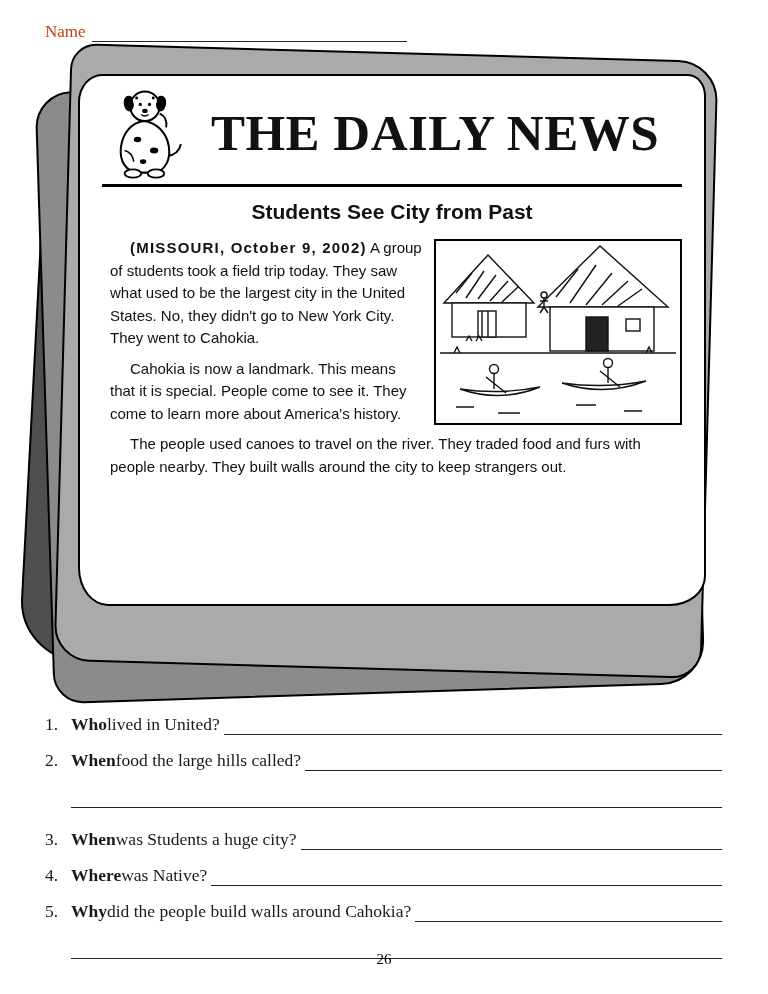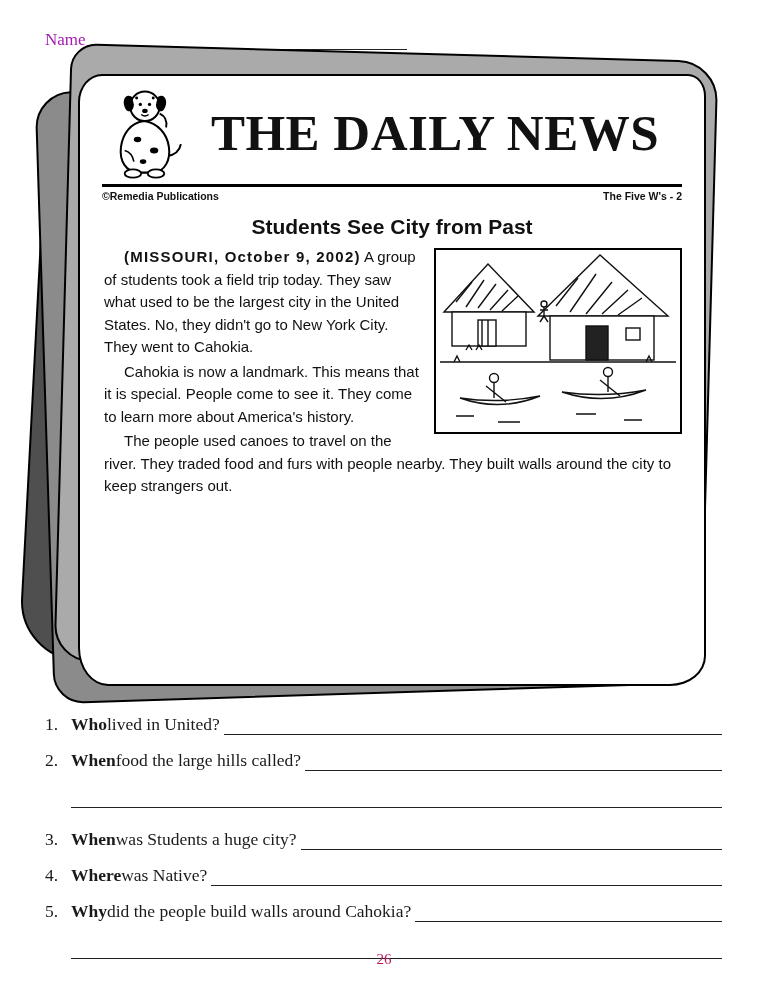--- a/index.html
+++ b/index.html
@@ -1,65 +1,65 @@
 <!DOCTYPE html>
 <html><head>
 <meta charset="utf-8">
 <style>
   html,body{margin:0;padding:0;background:#fff;}
   .sheet{position:relative;width:768px;height:994px;background:#fff;overflow:hidden;
          font-family:"Liberation Serif", serif;color:#111;}
 
   
   .name-row{position:absolute;top:22px;left:45px;width:362px;display:flex;align-items:flex-end;}
-  .name-label{font-size:17px;color:#a21caf;margin-top:8px;}
+  .name-label{font-size:17px;color:#c2410c;}
   .name-line{flex:1;border-bottom:1.5px solid #222;height:1.1em;margin-left:6px;}
 
   
   .paper-stack{position:absolute;left:34px;top:52px;width:692px;height:648px;}
   .layer{position:absolute;border:2.5px solid #000;box-sizing:border-box;}
   .layer-dark{left:-2px;top:70px;width:132px;height:540px;background:#4f4f4f;
               border-radius:50px 20px 30px 60px;transform:rotate(3deg);z-index:1;}
   .layer-mid{left:10px;top:30px;width:652px;height:612px;background:#8b8b8b;
              border-radius:36px 26px 44px 30px;transform:rotate(-1.8deg);z-index:2;}
   .layer-light{left:28px;top:0;width:648px;height:618px;background:#aaaaaa;
                border-radius:26px 40px 30px 36px;transform:rotate(1.6deg);z-index:3;}
-  .news-page{position:absolute;left:44px;top:22px;width:628px;height:612px;background:#fff;
+  .news-page{position:absolute;left:44px;top:22px;width:628px;height:532px;background:#fff;
              border:2.6px solid #000;border-radius:24px 18px 36px 30px / 28px 22px 30px 38px;
              box-sizing:border-box;padding:10px 22px 12px 22px;z-index:4;}
 
   
   .masthead-row{display:flex;align-items:center;gap:4px;}
   .dog-box{flex:none;width:86px;}
   .masthead-title{flex:1;text-align:center;font-family:"Liberation Serif",serif;font-weight:bold;
                   font-size:51px;letter-spacing:0.5px;line-height:1;padding-right:4px;}
   .masthead-rule{border:none;border-top:3.5px solid #000;margin:4px 0 0 0;}
   .credits-row{display:flex;justify-content:space-between;font-family:"Liberation Sans",sans-serif;
                font-weight:bold;font-size:10.5px;margin-top:3px;color:#111;}
 
   
   .headline{text-align:center;font-family:"Liberation Sans",sans-serif;font-weight:bold;
-            font-size:21px;margin:13px 0 7px 0;}
+            font-size:21px;margin:13px 0 13px 0;}
   .article{font-family:"Liberation Sans",sans-serif;font-size:15px;line-height:1.5;color:#111;}
   .photo-box{float:right;width:248px;height:186px;border:2px solid #000;box-sizing:border-box;
              margin:2px 0 8px 12px;background:#fff;}
-  .article p{margin:2px;text-indent:20px;}
+  .article p{margin:8px;text-indent:20px;}
   .dateline{font-weight:bold;letter-spacing:1.2px;}
 
   
   .questions{position:absolute;left:45px;right:46px;top:714px;}
   .q-row{display:flex;align-items:flex-end;margin-bottom:15px;font-size:17.5px;color:#1a1a1a;}
   .q-num{width:26px;flex:none;}
   .q-kw{font-weight:bold;}
   .q-line{flex:1;border-bottom:1.5px solid #222;height:1.05em;margin-left:4px;}
   .q-extra{border-bottom:1.5px solid #222;height:1.3em;margin:0 0 16px 26px;}
   .gap-sm{height:5px;}
 
   .page-number{position:absolute;bottom:26px;left:0;width:100%;text-align:center;
-               font-size:15px;color:#be185d;}
+               font-size:15px;color:#000000;}
 
   svg{display:block;}
 </style>
 </head>
 <body>
 
 <div class="sheet">
 
   <div class="name-row">
     <span class="name-label">Name</span>
@@ -94,24 +94,20 @@
             <path d="M42 31 q4 3 8 0" fill="none" stroke="#000" stroke-width="1.5"></path>
             <circle cx="37" cy="13" r="1.6" fill="#000"></circle>
             <circle cx="55" cy="13" r="1.6" fill="#000"></circle>
           </svg>
         </div>
         <div class="masthead-title">THE DAILY NEWS</div>
       </div>
 
       <hr class="masthead-rule">
 
-      <div class="credits-row">
-        <span>©Remedia Publications</span>
-        <span>The Five W's - 2</span>
-      </div>
 
       <div class="headline">Students See City from Past</div>
 
       <div class="article">
         <div class="photo-box">
           <svg viewBox="0 0 244 182" width="100%" height="100%">
             <g fill="none" stroke="#111" stroke-width="1.4">
 
               <path d="M8 62 L52 14 L98 62 Z" fill="#fff"></path>
               <path d="M20 52 L36 32 M30 57 L48 30 M42 58 L60 34 M54 60 L72 40 M66 61 L82 46"></path>

